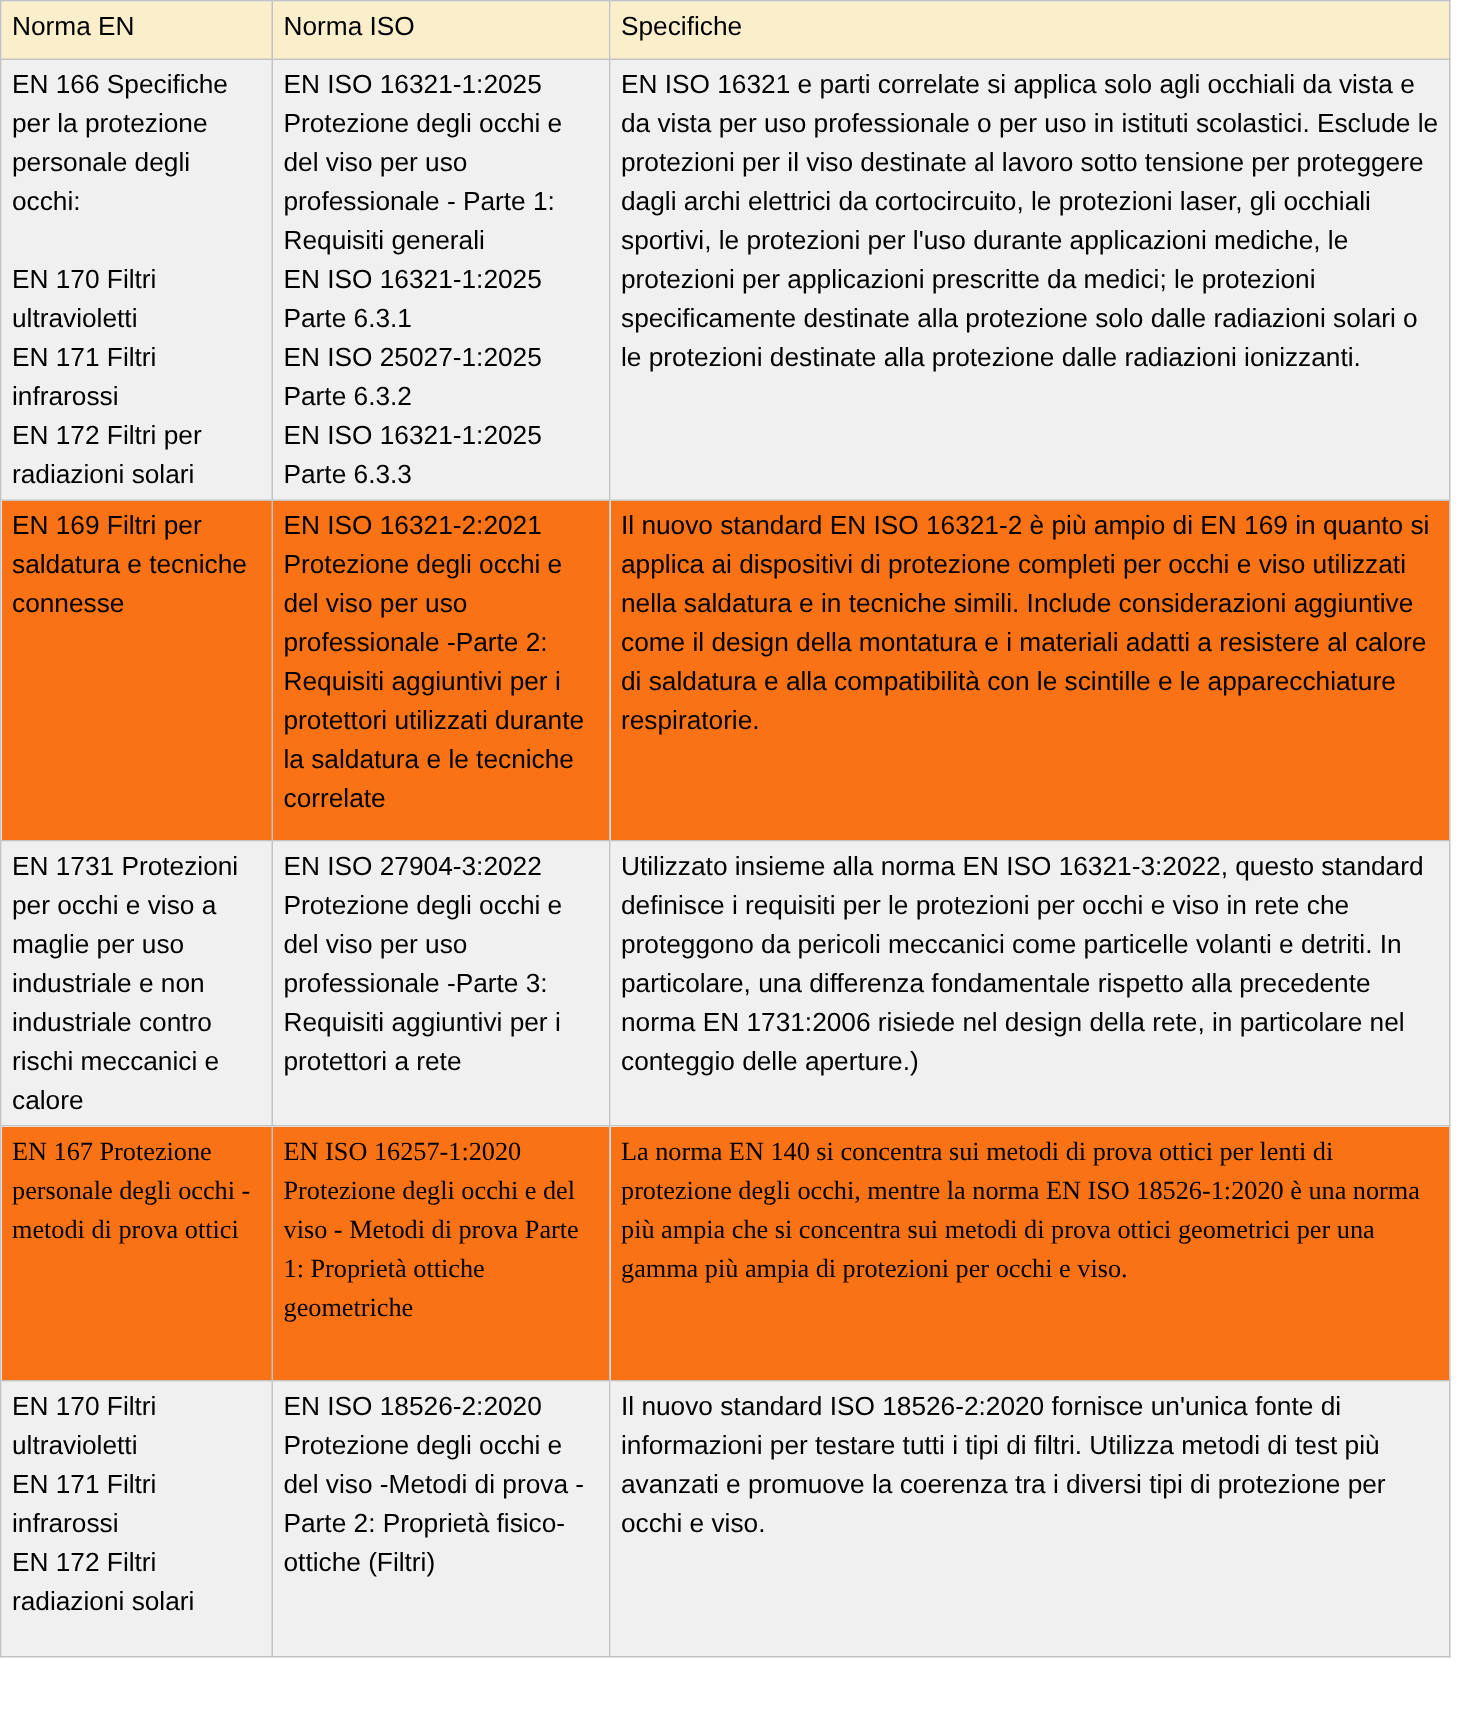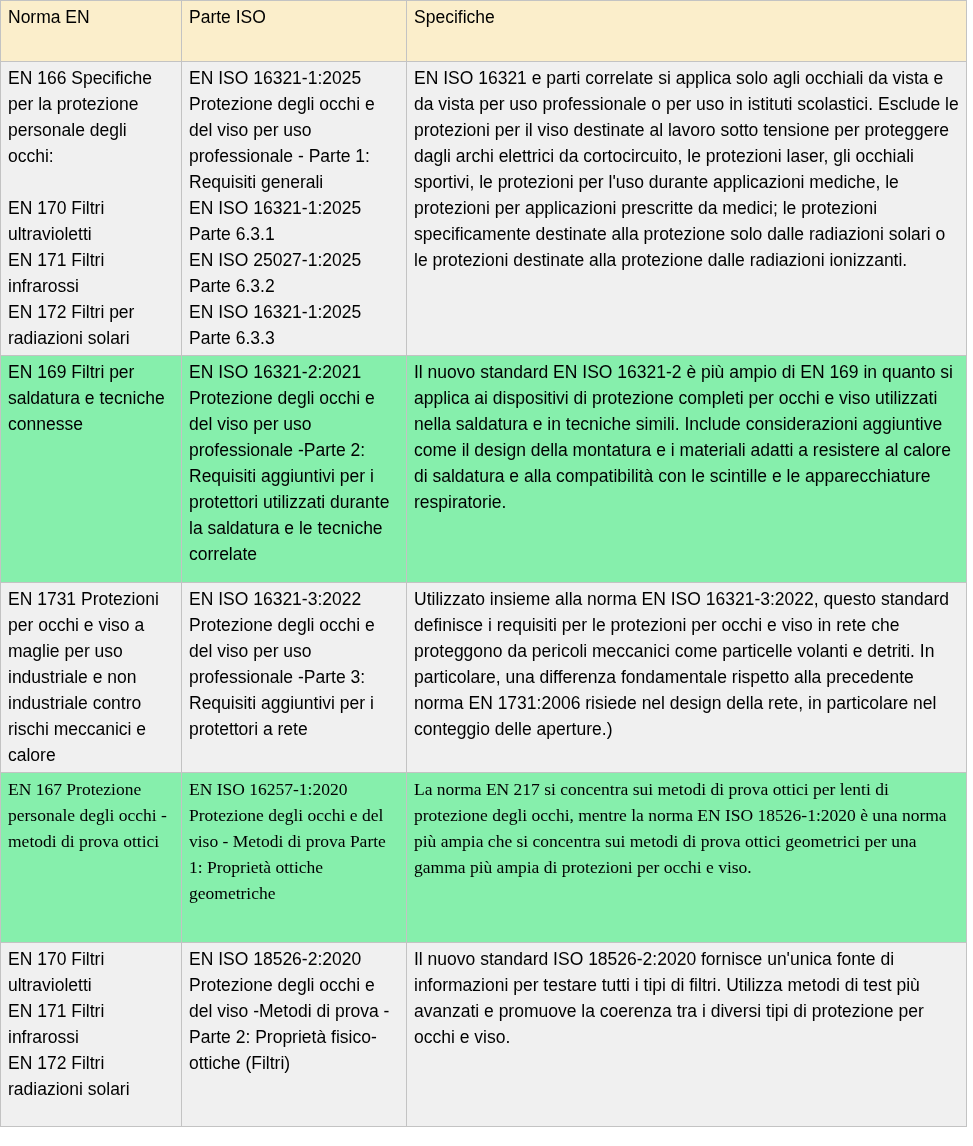--- a/index.html
+++ b/index.html
@@ -30,47 +30,47 @@
     vertical-align: top;
     text-align: left;
     font-weight: normal;
     font-size: 17.5px;
     line-height: 26px;
     padding: 3px 7px 4px 7px;
     white-space: pre-line;
     overflow: hidden;
     word-wrap: break-word;
   }
-  table.standards thead tr { height: 61px; }
+  table.standards thead tr { height: 39px; }
   table.standards thead th {
     background: #fbeecb;
     white-space: normal;
   }
   tr.row-1 { height: 243px; }
   tr.row-2 { height: 227px; }
   tr.row-3 { height: 168px; }
   tr.row-4 { height: 170px; font-family: Liberation Serif, serif; }
   tr.row-5 { height: 184px; }
   tr.alt td { background: #f0f0f0; }
-  tr.plain td { background: #86efac; }
+  tr.plain td { background: #f97316; }
 </style>
 </head>
 <body>
 
 <div class="page">
   <table class="standards">
     <colgroup>
       <col class="c1">
       <col class="c2">
       <col class="c3">
     </colgroup>
     <thead>
       <tr>
         <th>Norma EN</th>
-        <th>Parte ISO</th>
+        <th>Norma ISO</th>
         <th>Specifiche</th>
       </tr>
     </thead>
     <tbody>
       <tr class="row-1 alt">
         <td>EN 166 Specifiche per la protezione personale degli occhi:
 
 EN 170 Filtri ultravioletti
 EN 171 Filtri infrarossi
 EN 172 Filtri per radiazioni solari</td>
@@ -80,27 +80,27 @@
 EN ISO 16321-1:2025 Parte 6.3.3</td>
         <td>EN ISO 16321 e parti correlate si applica solo agli occhiali da vista e da vista per uso professionale o per uso in istituti scolastici. Esclude le protezioni per il viso destinate al lavoro sotto tensione per proteggere dagli archi elettrici da cortocircuito, le protezioni laser, gli occhiali sportivi, le protezioni per l'uso durante applicazioni mediche, le protezioni per applicazioni prescritte da medici; le protezioni specificamente destinate alla protezione solo dalle radiazioni solari o le protezioni destinate alla protezione dalle radiazioni ionizzanti.</td>
       </tr>
       <tr class="row-2 plain">
         <td>EN 169 Filtri per saldatura e tecniche connesse</td>
         <td>EN ISO 16321-2:2021 Protezione degli occhi e del viso per uso professionale -Parte 2: Requisiti aggiuntivi per i protettori utilizzati durante la saldatura e le tecniche correlate</td>
         <td>Il nuovo standard EN ISO 16321-2 è più ampio di EN 169 in quanto si applica ai dispositivi di protezione completi per occhi e viso utilizzati nella saldatura e in tecniche simili. Include considerazioni aggiuntive come il design della montatura e i materiali adatti a resistere al calore di saldatura e alla compatibilità con le scintille e le apparecchiature respiratorie.</td>
       </tr>
       <tr class="row-3 alt">
         <td>EN 1731 Protezioni per occhi e viso a maglie per uso industriale e non industriale contro rischi meccanici e calore</td>
-        <td>EN ISO 16321-3:2022 Protezione degli occhi e del viso per uso professionale -Parte 3: Requisiti aggiuntivi per i protettori a rete</td>
+        <td>EN ISO 27904-3:2022 Protezione degli occhi e del viso per uso professionale -Parte 3: Requisiti aggiuntivi per i protettori a rete</td>
         <td>Utilizzato insieme alla norma EN ISO 16321-3:2022, questo standard definisce i requisiti per le protezioni per occhi e viso in rete che proteggono da pericoli meccanici come particelle volanti e detriti. In particolare, una differenza fondamentale rispetto alla precedente norma EN 1731:2006 risiede nel design della rete, in particolare nel conteggio delle aperture.)</td>
       </tr>
       <tr class="row-4 plain">
         <td>EN 167 Protezione personale degli occhi - metodi di prova ottici</td>
         <td>EN ISO 16257-1:2020 Protezione degli occhi e del viso - Metodi di prova Parte 1: Proprietà ottiche geometriche</td>
-        <td>La norma EN 217 si concentra sui metodi di prova ottici per lenti di protezione degli occhi, mentre la norma EN ISO 18526-1:2020 è una norma più ampia che si concentra sui metodi di prova ottici geometrici per una gamma più ampia di protezioni per occhi e viso.</td>
+        <td>La norma EN 140 si concentra sui metodi di prova ottici per lenti di protezione degli occhi, mentre la norma EN ISO 18526-1:2020 è una norma più ampia che si concentra sui metodi di prova ottici geometrici per una gamma più ampia di protezioni per occhi e viso.</td>
       </tr>
       <tr class="row-5 alt">
         <td>EN 170 Filtri ultravioletti
 EN 171 Filtri infrarossi
 EN 172 Filtri radiazioni solari</td>
         <td>EN ISO 18526-2:2020 Protezione degli occhi e del viso -Metodi di prova -Parte 2: Proprietà fisico-ottiche (Filtri)</td>
         <td>Il nuovo standard ISO 18526-2:2020 fornisce un'unica fonte di informazioni per testare tutti i tipi di filtri. Utilizza metodi di test più avanzati e promuove la coerenza tra i diversi tipi di protezione per occhi e viso.</td>
       </tr>
     </tbody>
   </table>

